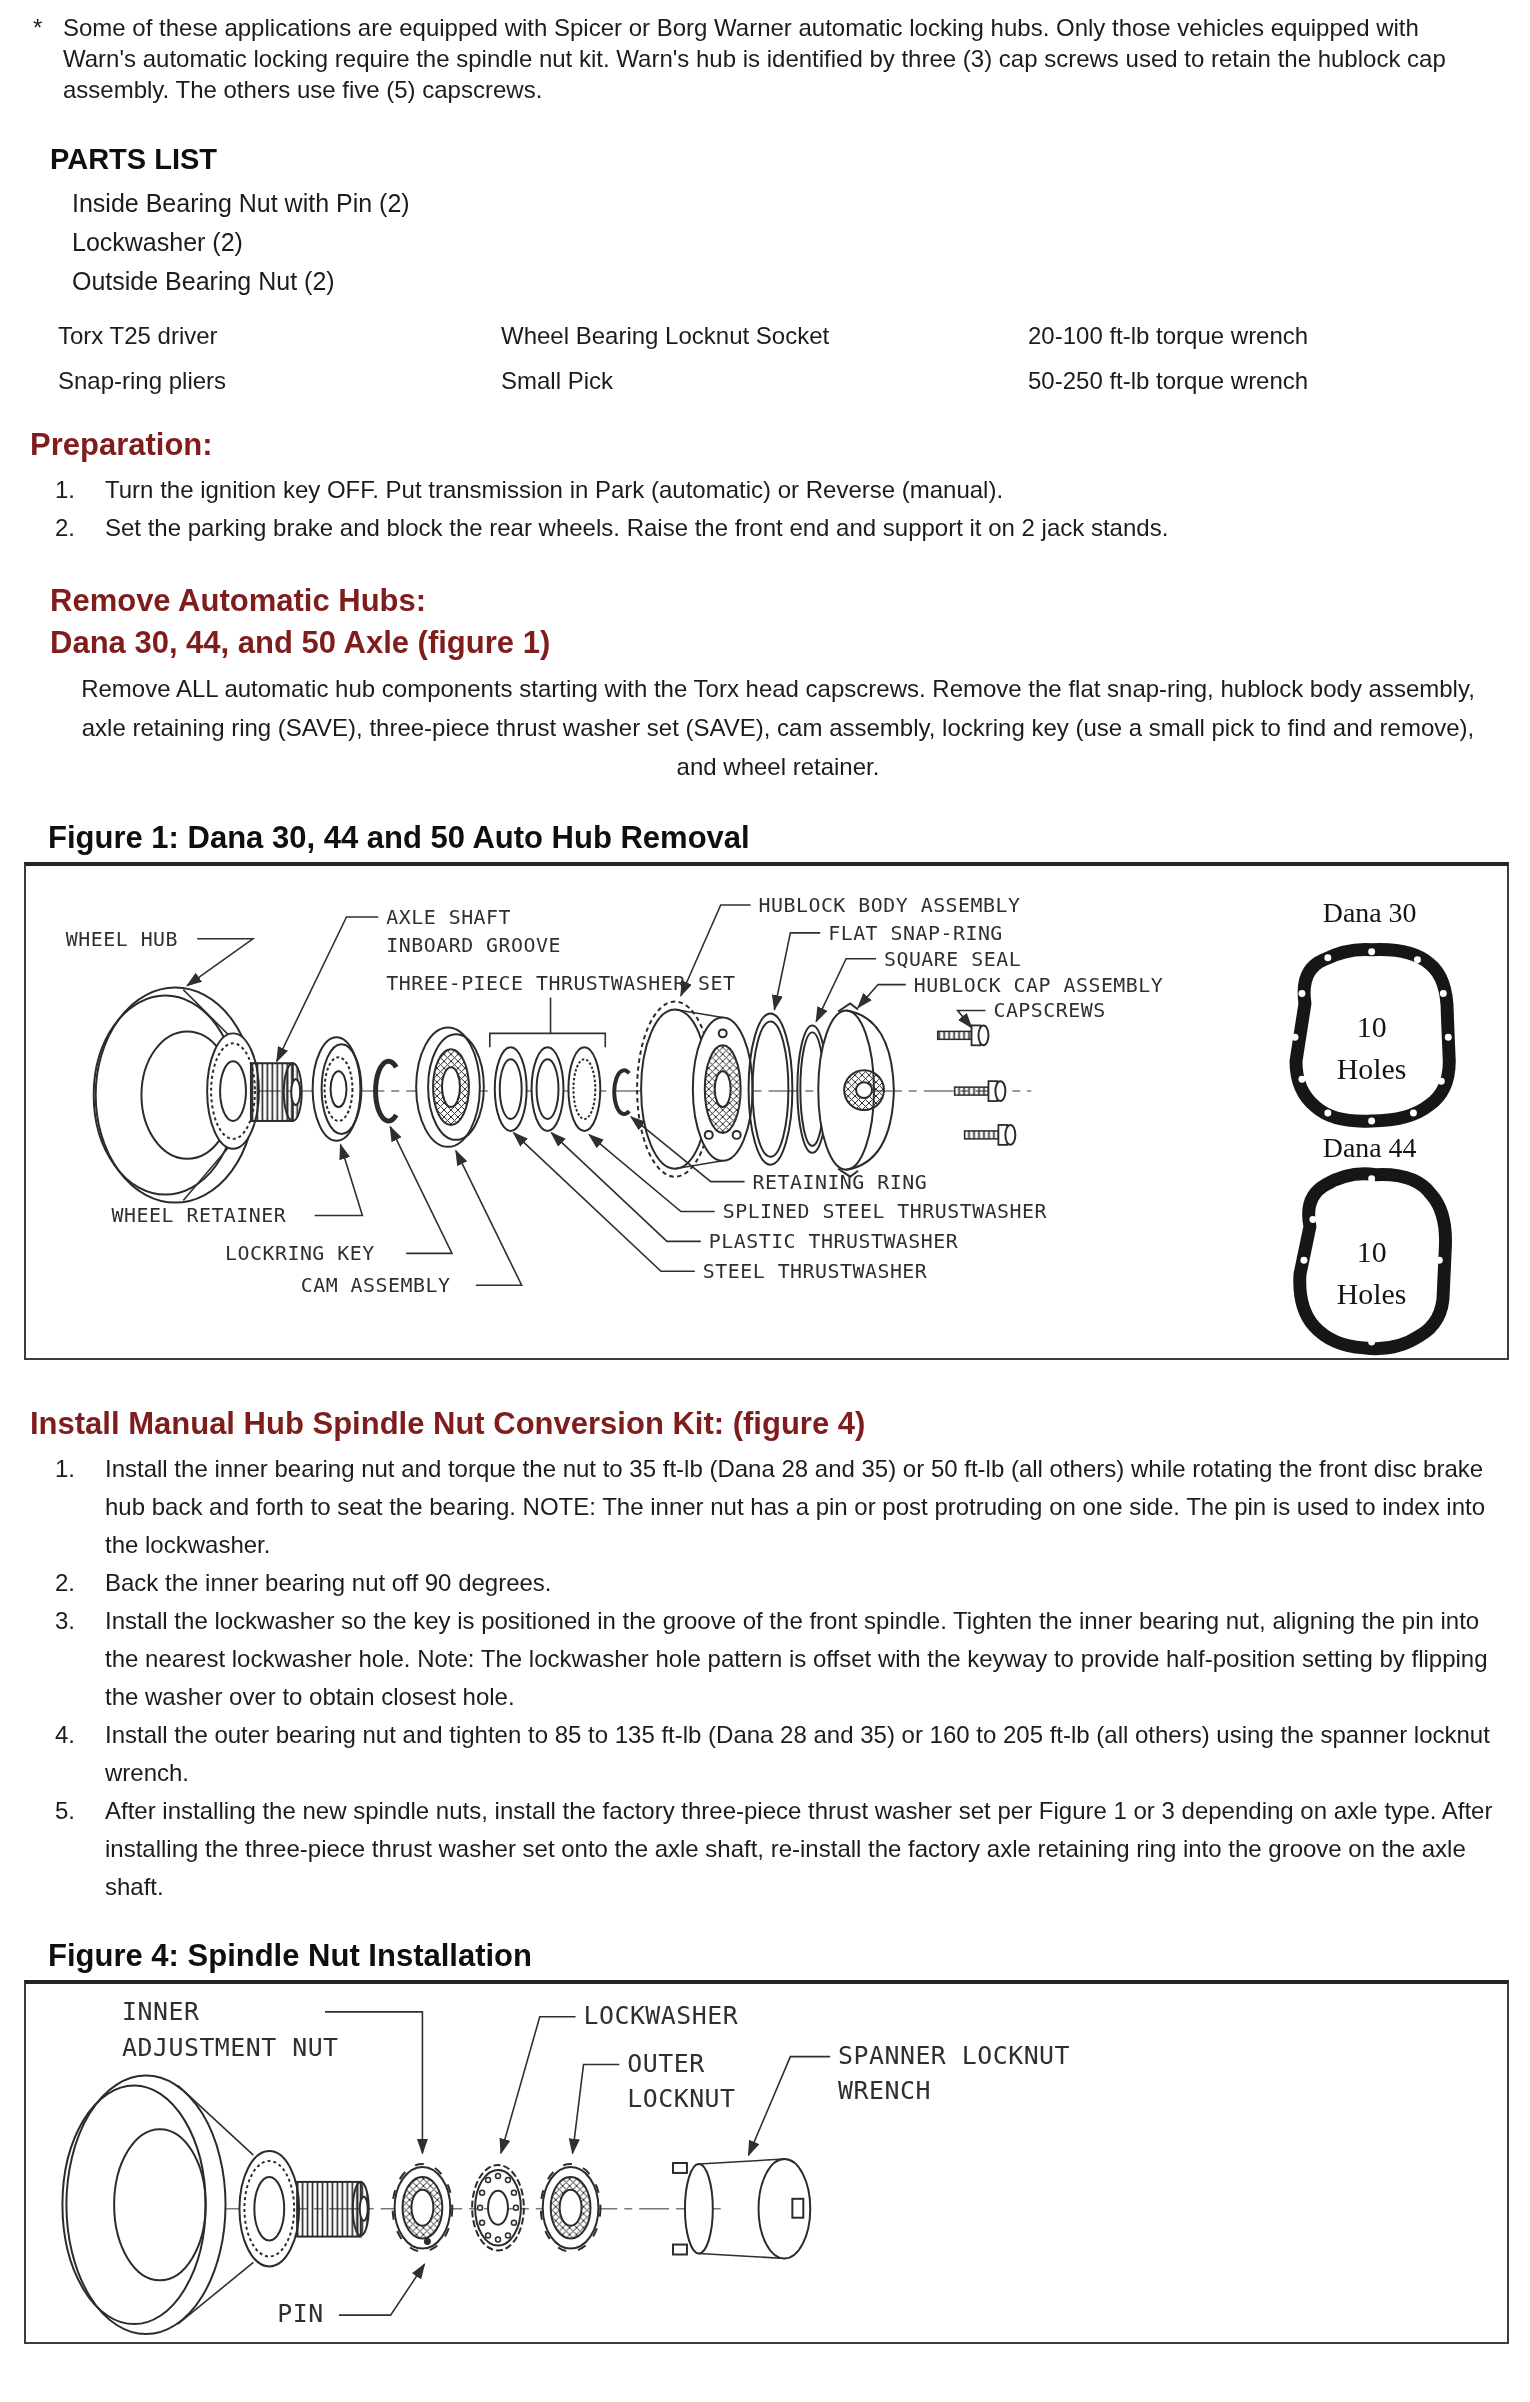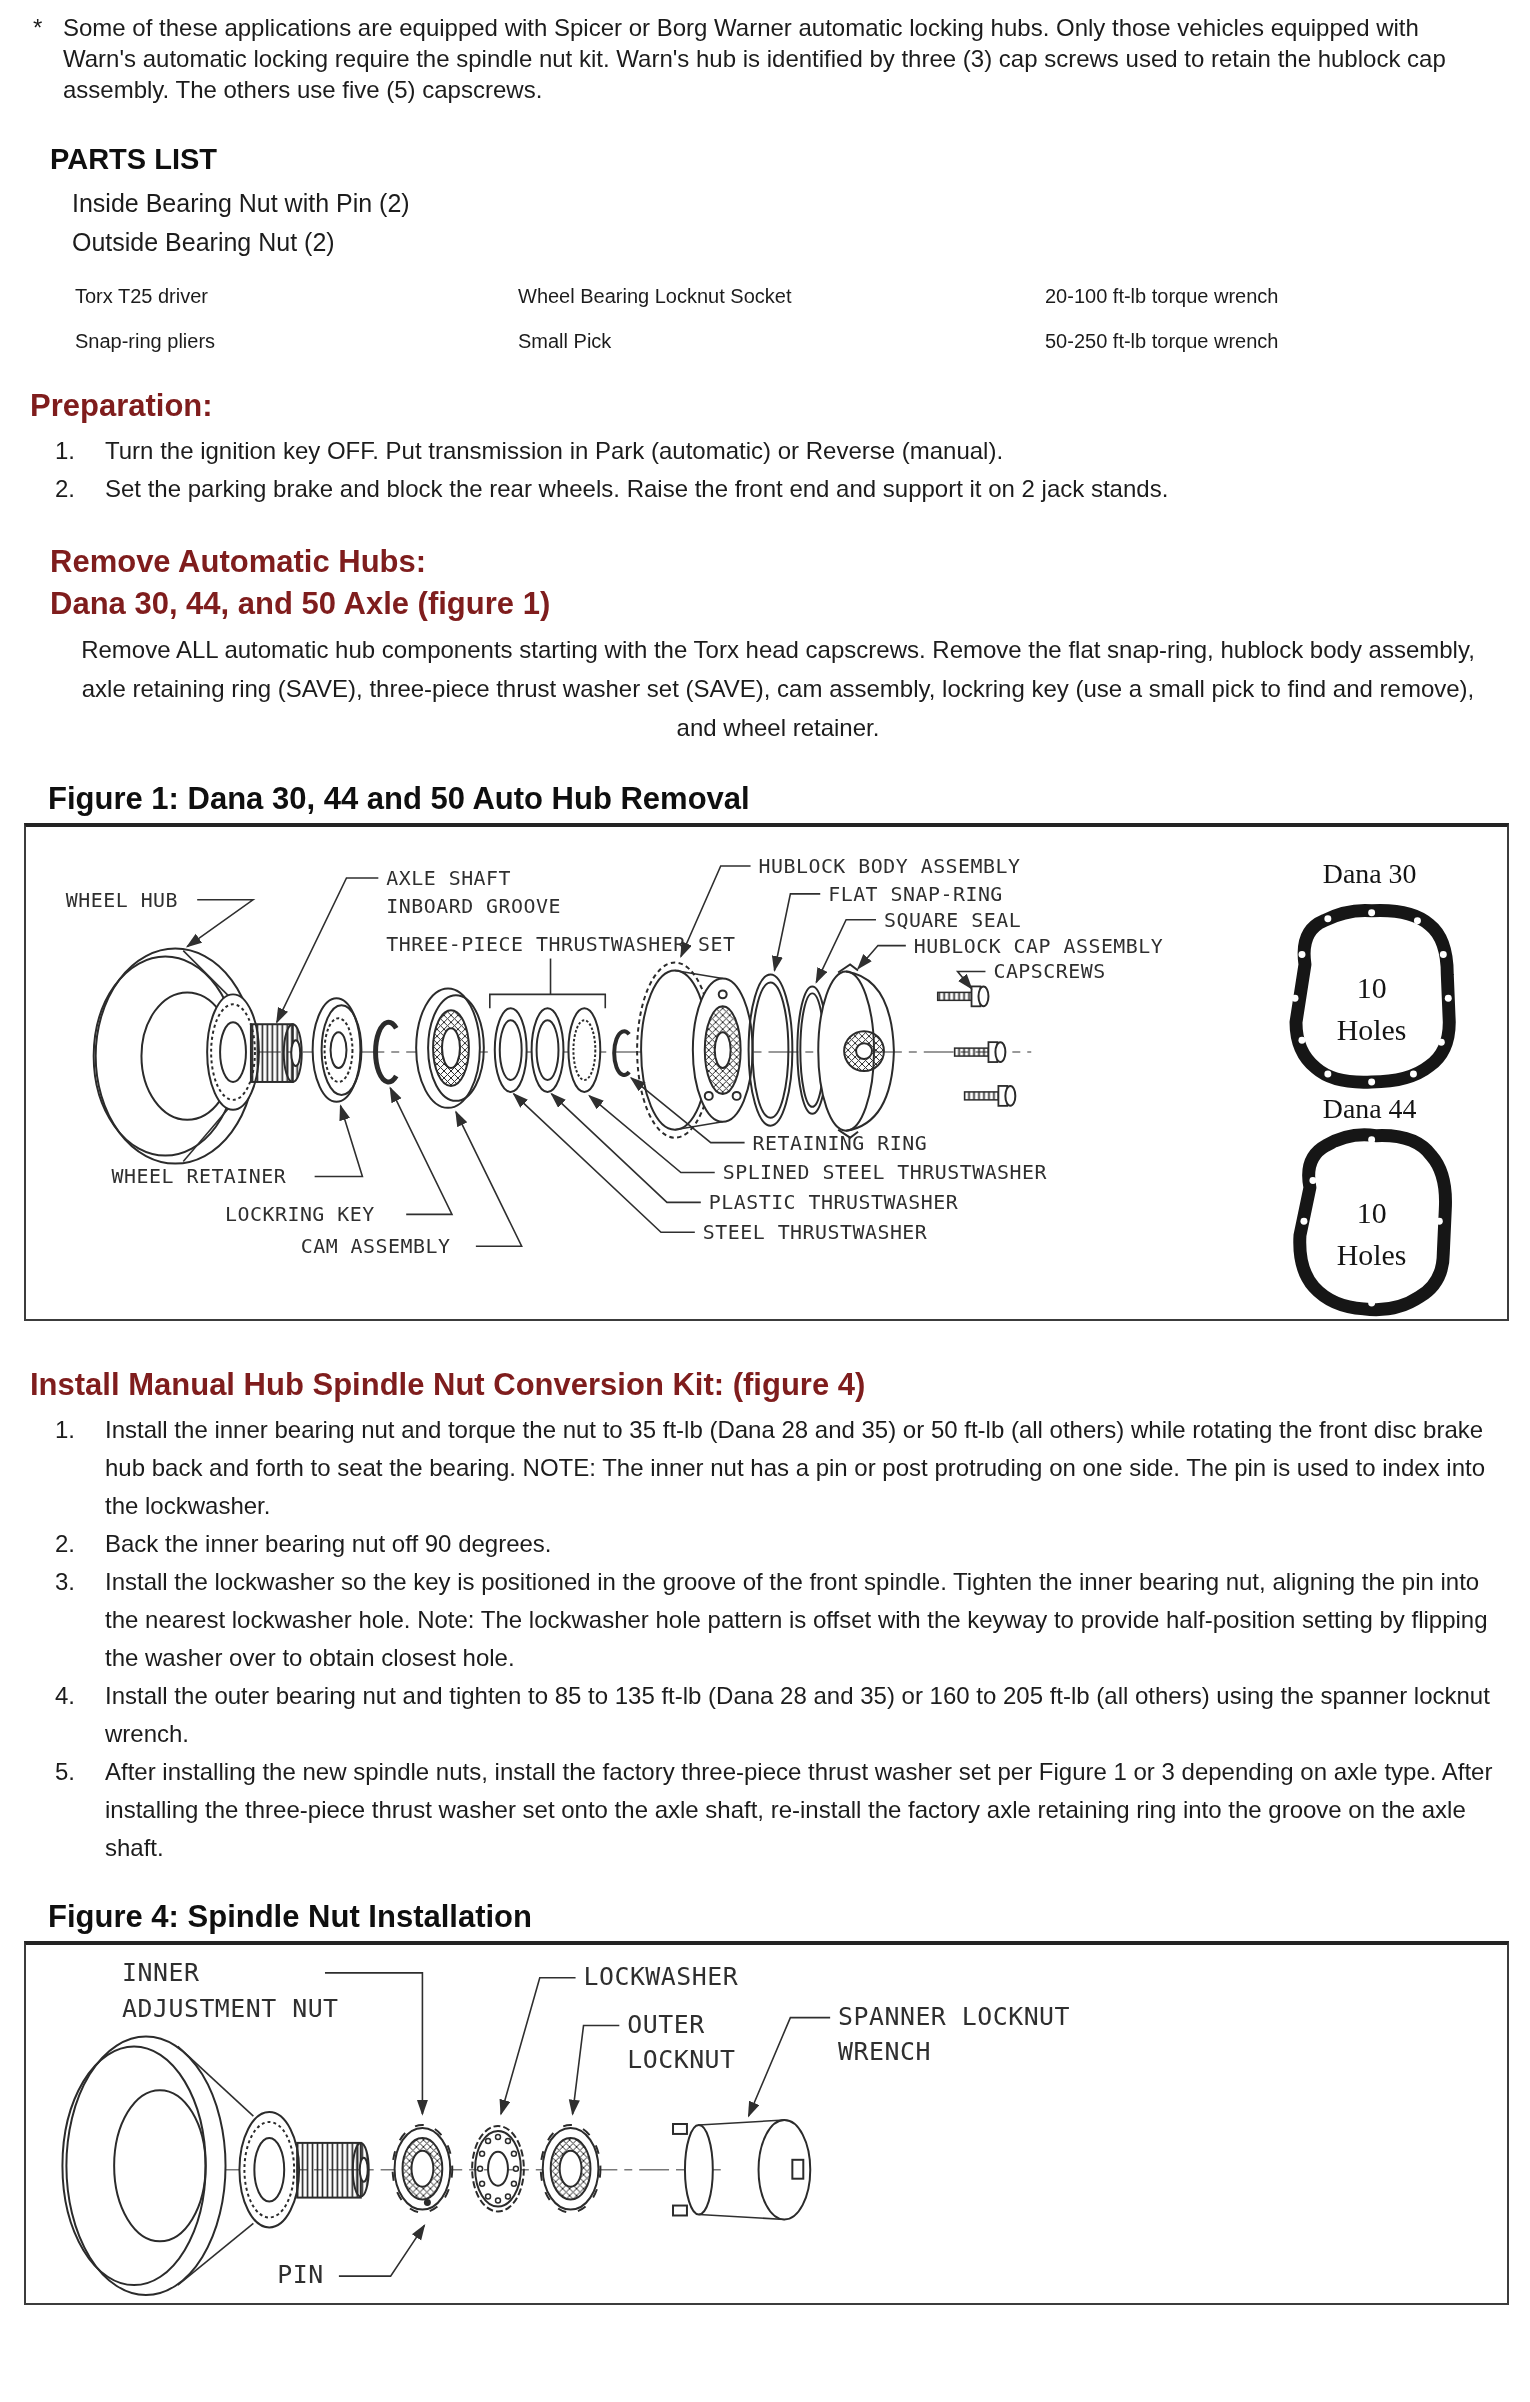--- a/index.html
+++ b/index.html
@@ -5,21 +5,21 @@
   html,body{margin:0;padding:0;background:#fff;}
   body{width:1530px;height:2403px;overflow:hidden;font-family:"Liberation Sans",sans-serif;color:#1c1c1c;}
   .page{position:relative;width:1530px;height:2403px;background:#ffffff;}
   
   .note{display:flex;margin:12px 34px 0 33px;font-size:24px;line-height:31px;}
   .note .star{width:30px;flex:none;font-size:24px;}
   .note p{margin:0;flex:1;}
   
   .h-sub{font-size:29px;font-weight:bold;color:#0f0f0f;margin:38px 0 8px 50px;}
   .plist{margin-left:72px;font-size:25px;line-height:39px;}
-  .tools-row{margin-left:75px;display:grid;grid-template-columns:443px 527px 1fr;font-size:20px;height:45px;align-items:center;}
+  .tools-row{margin-left:58px;display:grid;grid-template-columns:443px 527px 1fr;font-size:24px;height:45px;align-items:center;}
   .tools-row.first{margin-top:12px;}
   
   .h-big{font-size:31px;font-weight:bold;color:#7f1d1d;margin:0;}
   .prep{margin:24px 0 8px 30px;}
   .li{display:flex;font-size:24px;line-height:38px;margin:0 26px 0 55px;}
   .li .num{width:50px;flex:none;}
   .li .txt{flex:1;}
   .rm1{margin:36px 0 0 50px;}
   .rm2{margin:6px 0 0 50px;}
   .para{margin:8px 44px 0 70px;font-size:24px;line-height:39px;text-align:center;}
@@ -45,20 +45,21 @@
 <div class="page">
 
   <div class="note">
     <span class="star">*</span>
     <p>Some of these applications are equipped with Spicer or Borg Warner automatic locking hubs.  Only those vehicles equipped with Warn's automatic locking require the spindle nut kit.  Warn's hub is identified by three (3) cap screws used to retain the hublock cap assembly.  The others use five (5) capscrews.</p>
   </div>
 
   <div class="h-sub">PARTS LIST</div>
   <div class="plist">
     <div>Inside Bearing Nut with Pin (2)</div>
+    <div>Lockwasher (2)</div>
     <div>Outside Bearing Nut (2)</div>
   </div>
 
   <div class="tools-row first">
     <span>Torx T25 driver</span>
     <span>Wheel Bearing Locknut Socket</span>
     <span>20-100 ft-lb torque wrench</span>
   </div>
   <div class="tools-row">
     <span>Snap-ring pliers</span>

